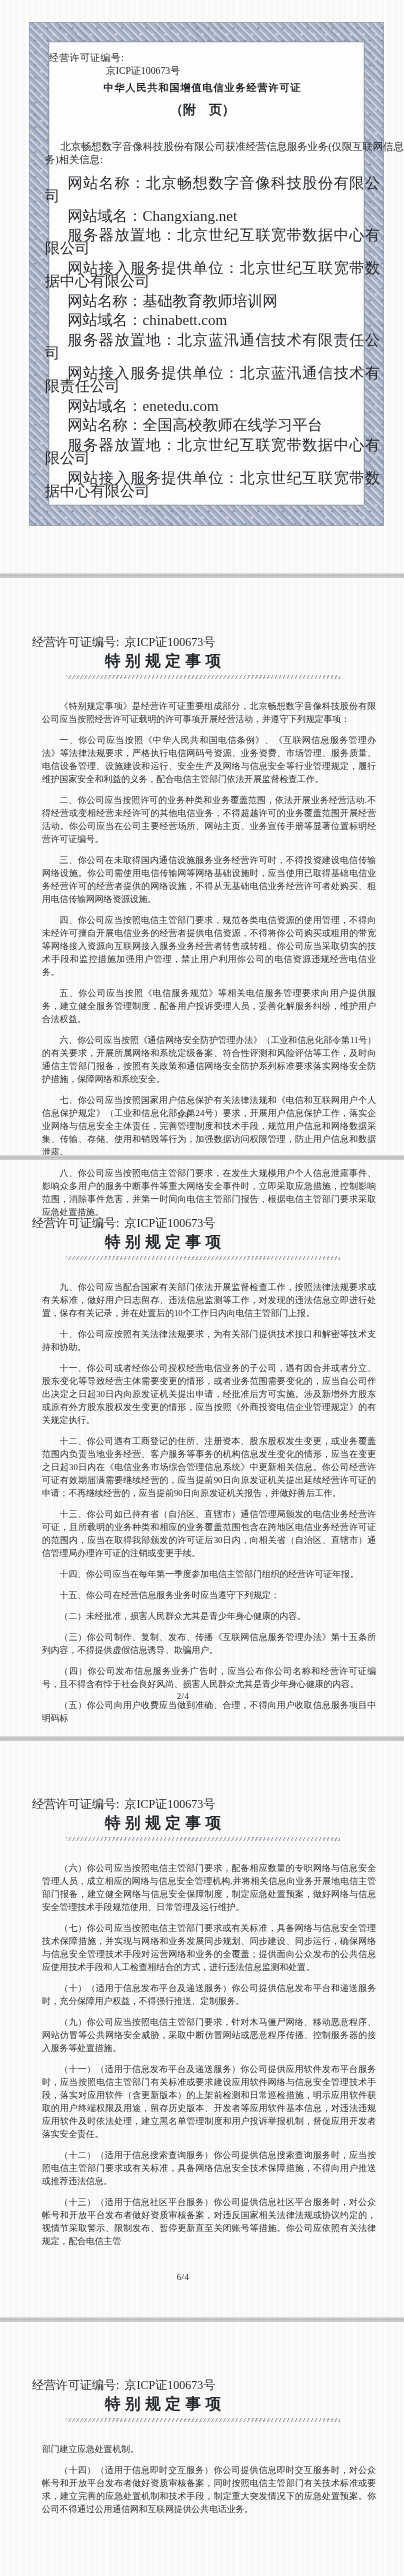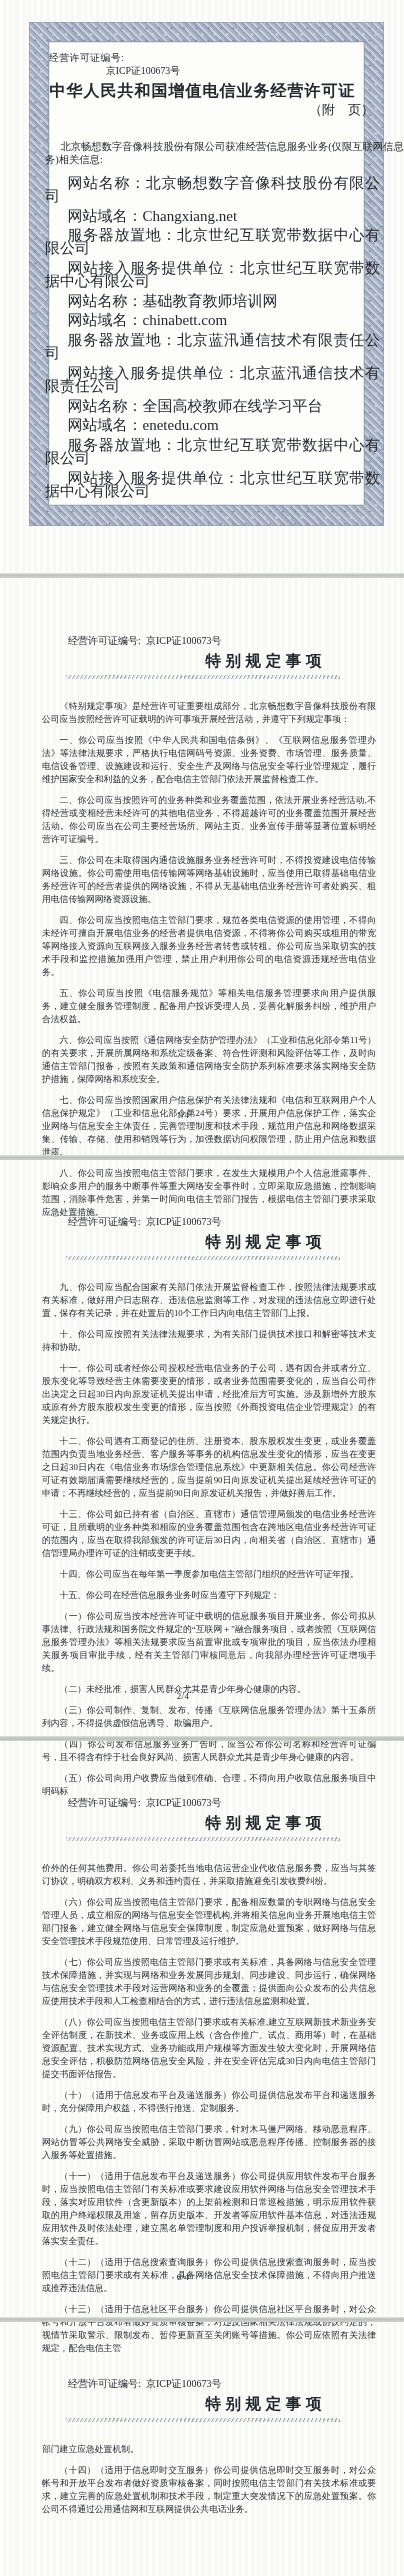--- a/index.html
+++ b/index.html
@@ -16,31 +16,31 @@
     background:
       radial-gradient(circle,#7f8ba1 0.8px,rgba(0,0,0,0) 1.3px) 0 0/12.4px 12.4px,
       radial-gradient(circle,#cdd3df 1px,rgba(0,0,0,0) 1.5px) 6.2px 6.2px/12.4px 12.4px,
       repeating-linear-gradient(45deg,#c7cdd9 0 2.1px,#a9b2c4 2.1px 4.1px,#97a2b8 4.1px 5.7px);
     box-shadow:inset 0 0 0 0.5px #8591a7;}
   .cert-inner{position:absolute;top:20.6px;left:19.6px;right:19.6px;bottom:20.6px;
     background:#fdfdfc;box-shadow:0 0 0 0.5px #7e8aa0, inset 0 0 0 0.5px #c7cdd8;}
   .cert-label{position:absolute;top:52px;left:49px;font-size:9.8px;letter-spacing:0.5px;}
   .cert-no{position:absolute;top:65px;left:106px;font-size:9.8px;font-family:"Liberation Serif","DejaVu Sans Mono",serif;}
   .cert-title{position:absolute;top:81px;left:31px;width:343px;text-align:center;
-    font-size:16px;font-weight:bold;letter-spacing:1px;}
-  .cert-sub{position:absolute;top:101px;left:31px;width:343px;text-align:right;
-    font-size:13px;font-weight:normal;}
+    font-size:10px;font-weight:bold;letter-spacing:1px;}
+  .cert-sub{position:absolute;top:101px;left:31px;width:343px;text-align:center;
+    font-size:13px;font-weight:bold;}
   .cert-intro{position:absolute;top:140px;left:45px;width:369px;font-size:10.3px;
     line-height:13.4px;text-indent:1.5em;text-align:justify;margin:0;}
   .cert-entries{position:absolute;top:177px;left:45px;width:335px;font-size:15px;line-height:13px;}
   .cert-entries p{margin:0 0 6.7px 0;text-indent:1.5em;text-align:justify;}
   
-  .sp-header{position:absolute;top:56px;left:68px;font-size:10px;white-space:nowrap;}
+  .sp-header{position:absolute;top:56px;left:32px;font-size:12px;white-space:nowrap;}
   .sp-header .num{margin-left:5.2px;}
-  .sp-title{position:absolute;top:73px;left:0;width:326px;text-align:right;
+  .sp-title{position:absolute;top:73px;left:0;width:326px;text-align:center;
     font-size:15.5px;font-weight:bold;letter-spacing:4.6px;text-indent:4.6px;}
   .sp-wave{position:absolute;top:97px;left:66px;width:274px;height:4.1px;opacity:.85;
     background:repeating-linear-gradient(115deg,#9aa0ab 0 1px,#dfe1e5 1px 2.1px,rgba(0,0,0,0) 2.1px 3.6px);}
   .sp-body{position:absolute;top:114px;left:34px;width:350px;font-size:8.8px;
     line-height:13px;text-align:justify;}
   .sp-body p{margin:8px;text-indent:2em;}
   .sp-body p.cont{text-indent:0;}
   .sp-footer{position:absolute;top:532px;left:0;width:366px;text-align:center;
     font-size:8.8px;letter-spacing:0.5px;}
 </style>
@@ -61,22 +61,22 @@
     <div class="cert-entries">
 
     <p>网站名称：北京畅想数字音像科技股份有限公司</p>
         <p>网站域名：Changxiang.net</p>
         <p>服务器放置地：北京世纪互联宽带数据中心有限公司</p>
         <p>网站接入服务提供单位：北京世纪互联宽带数据中心有限公司</p>
         <p>网站名称：基础教育教师培训网</p>
         <p>网站域名：chinabett.com</p>
         <p>服务器放置地：北京蓝汛通信技术有限责任公司</p>
         <p>网站接入服务提供单位：北京蓝汛通信技术有限责任公司</p>
+        <p>网站域名：enetedu.com</p>
         <p>网站名称：全国高校教师在线学习平台</p>
-        <p>网站域名：enetedu.com</p>
         <p>服务器放置地：北京世纪互联宽带数据中心有限公司</p>
         <p>网站接入服务提供单位：北京世纪互联宽带数据中心有限公司</p>
       </div>
   </section>
 
   <div class="separator" style="top:573px;"></div>
 
   <section class="page sp-page" id="page2" style="top:578px;height:577px;">
     <div class="sp-header">
       <span>经营许可证编号:</span><span class="num">京ICP证100673号</span>
@@ -108,43 +108,40 @@
     <div class="sp-wave"></div>
     <div class="sp-body">
 
     <p>九、你公司应当配合国家有关部门依法开展监督检查工作，按照法律法规要求或有关标准，做好用户日志留存、违法信息监测等工作，对发现的违法信息立即进行处置，保存有关记录，并在处置后的10个工作日内向电信主管部门上报。</p>
         <p>十、你公司应按照有关法律法规要求，为有关部门提供技术接口和解密等技术支持和协助。</p>
         <p>十一、你公司或者经你公司授权经营电信业务的子公司，遇有因合并或者分立、股东变化等导致经营主体需要变更的情形，或者业务范围需要变化的，应当自公司作出决定之日起30日内向原发证机关提出申请，经批准后方可实施。涉及新增外方股东或原有外方股东股权发生变更的情形，应当按照《外商投资电信企业管理规定》的有关规定执行。</p>
         <p>十二、你公司遇有工商登记的住所、注册资本、股东股权发生变更，或业务覆盖范围内负责当地业务经营、客户服务等事务的机构信息发生变化的情形，应当在变更之日起30日内在《电信业务市场综合管理信息系统》中更新相关信息。你公司经营许可证有效期届满需要继续经营的，应当提前90日向原发证机关提出延续经营许可证的申请；不再继续经营的，应当提前90日向原发证机关报告，并做好善后工作。</p>
         <p>十三、你公司如已持有省（自治区、直辖市）通信管理局颁发的电信业务经营许可证，且所载明的业务种类和相应的业务覆盖范围包含在跨地区电信业务经营许可证的范围内，应当在取得我部颁发的许可证后30日内，向相关省（自治区、直辖市）通信管理局办理许可证的注销或变更手续。</p>
         <p>十四、你公司应当在每年第一季度参加电信主管部门组织的经营许可证年报。</p>
         <p>十五、你公司在经营信息服务业务时应当遵守下列规定：</p>
-        <p>（一）你公司应当按本经营许可证中载明的信息服务项目开展业务。你公司拟从事法律、行政法规和国务院文件规定的“互联网＋”融合服务项目，或者按照《互联网信息服务管理办法》等相关法规要求应当前置审批或专项审批的项目，应当依法办理相关服务项目审批手续，经有关主管部门审核同意后，向我部办理经营许可证增项手续。</p>
         <p>（二）未经批准，损害人民群众尤其是青少年身心健康的内容。</p>
         <p>（三）你公司制作、复制、发布、传播《互联网信息服务管理办法》第十五条所列内容，不得提供虚假信息诱导、欺骗用户。</p>
         <p>（四）你公司发布信息服务业务广告时，应当公布你公司名称和经营许可证编号，且不得含有悖于社会良好风尚、损害人民群众尤其是青少年身心健康的内容。</p>
         <p>（五）你公司向用户收费应当做到准确、合理，不得向用户收取信息服务项目中明码标</p>
       </div>
     <div class="sp-footer">2/4</div>
   </section>
 
   <div class="separator" style="top:1736px;"></div>
 
   <section class="page sp-page" id="page4" style="top:1740px;height:577px;">
     <div class="sp-header">
       <span>经营许可证编号:</span><span class="num">京ICP证100673号</span>
     </div>
     <div class="sp-title">特别规定事项</div>
     <div class="sp-wave"></div>
     <div class="sp-body">
 
-    <p class="cont">价外的任何其他费用。你公司若委托当地电信运营企业代收信息服务费，应当与其签订协议，明确双方权利、义务和违约责任，并采取措施避免引发收费纠纷。</p>
         <p>（六）你公司应当按照电信主管部门要求，配备相应数量的专职网络与信息安全管理人员，成立相应的网络与信息安全管理机构,并将相关信息向业务开展地电信主管部门报备，建立健全网络与信息安全保障制度，制定应急处置预案，做好网络与信息安全管理技术手段规范使用、日常管理及运行维护。</p>
         <p>（七）你公司应当按照电信主管部门要求或有关标准，具备网络与信息安全管理技术保障措施，并实现与网络和业务发展同步规划、同步建设、同步运行，确保网络与信息安全管理技术手段对运营网络和业务的全覆盖；提供面向公众发布的公共信息应使用技术手段和人工检查相结合的方式，进行违法信息监测和处置。</p>
-        <p>（八）你公司应当按照电信主管部门要求或有关标准,建立互联网新技术新业务安全评估制度，在新技术、业务或应用上线（含合作推广、试点、商用等）时，在基础资源配置、技术实现方式、业务功能或用户规模等方面发生较大变化时，开展网络信息安全评估，积极防范网络信息安全风险，并在安全评估完成30日内向电信主管部门提交书面评估报告。</p>
         <p>（十）（适用于信息发布平台及递送服务）你公司提供信息发布平台和递送服务时，充分保障用户权益，不得强行推送、定制服务。</p>
         <p>（九）你公司应当按照电信主管部门要求，针对木马僵尸网络、移动恶意程序、网站仿冒等公共网络安全威胁，采取中断仿冒网站或恶意程序传播、控制服务器的接入服务等处置措施。</p>
         <p>（十一）（适用于信息发布平台及递送服务）你公司提供应用软件发布平台服务时，应当按照电信主管部门有关标准或要求建设应用软件网络与信息安全管理技术手段，落实对应用软件（含更新版本）的上架前检测和日常巡检措施，明示应用软件获取的用户终端权限及用途，留存历史版本、开发者等应用软件基本信息，对违法违规应用软件及时依法处理，建立黑名单管理制度和用户投诉举报机制，督促应用开发者落实安全责任。</p>
         <p>（十二）（适用于信息搜索查询服务）你公司提供信息搜索查询服务时，应当按照电信主管部门要求或有关标准，具备网络信息安全技术保障措施，不得向用户推送或推荐违法信息。</p>
         <p>（十三）（适用于信息社区平台服务）你公司提供信息社区平台服务时，对公众帐号和开放平台发布者做好资质审核备案，对违反国家相关法律法规或协议约定的，视情节采取警示、限制发布、暂停更新直至关闭账号等措施。你公司应依照有关法律规定，配合电信主管</p>
       </div>
     <div class="sp-footer">6/4</div>
   </section>
 
   <div class="separator" style="top:2317px;"></div>

